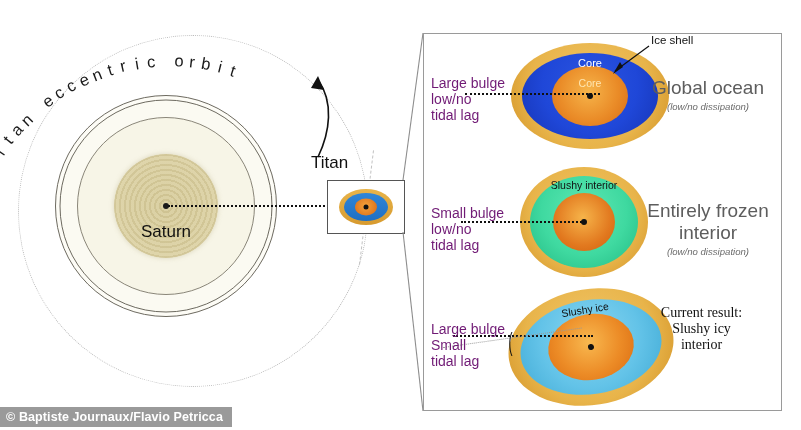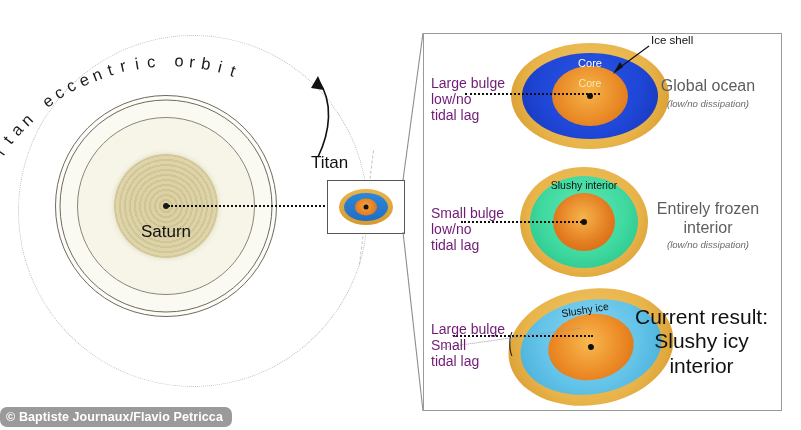--- a/index.html
+++ b/index.html
@@ -53,38 +53,38 @@
 
   
   #right-panel{position:absolute;left:423px;top:33px;width:359px;height:378px;
           border:1.3px solid #9a9a9a;background:#fff;box-sizing:border-box;}
   .panel-title{position:absolute;left:423px;top:8px;width:359px;text-align:center;
           font-size:14.5px;color:#111;}
 
   .config-row{position:absolute;left:0;width:359px;}
   .row-left{position:absolute;left:8px;font-size:14px;color:#701a75;line-height:1.16;white-space:nowrap;}
   .row-right{position:absolute;right:8px;text-align:center;width:132px;}
-  .rr-main{font-size:16px;color:#5d5d5d;line-height:1.16;}
-  .rr-main.strong{color:#111;font-size:21px;font-weight:400;}
+  .rr-main{font-size:19px;color:#5d5d5d;line-height:1.16;}
+  .rr-main.strong{color:#111;font-size:14px;font-weight:400;font-family:Liberation Serif, serif;}
   .rr-sub{font-size:9.6px;color:#6a6a6a;font-style:italic;margin-top:2px;}
   .rr-sub.strong{font-size:11.5px;color:#111;}
 
   
   .moon{position:absolute;}
   .layer{position:absolute;left:50%;top:50%;transform:translate(-50%,-50%);border-radius:50%;}
   .core-dot{position:absolute;left:50%;top:50%;transform:translate(-50%,-50%);
           width:6px;height:6px;border-radius:50%;background:#111;z-index:6;}
   .mlabel{position:absolute;z-index:7;white-space:nowrap;}
 
   .dotline{position:absolute;border-top:2px dotted #111;transform-origin:left center;}
   .dotline.faint{border-top:1.6px dotted #9a9a9a;}
   .brace{position:absolute;font-size:15px;color:#111;}
 
   .credit{position:absolute;left:0;bottom:3px;background:#9a9a9a;color:#fff;
-          font-size:12.5px;font-weight:bold;padding:3px 9px 3px 6px;letter-spacing:.1px;border-radius:7px;}
+          font-size:12.5px;font-weight:bold;padding:3px 9px 3px 6px;letter-spacing:.1px;}
 </style>
 </head>
 <body>
 
 <div id="stage">
 
   <div id="left-panel">
 
     <div class="orbit-ellipse"></div>
 

